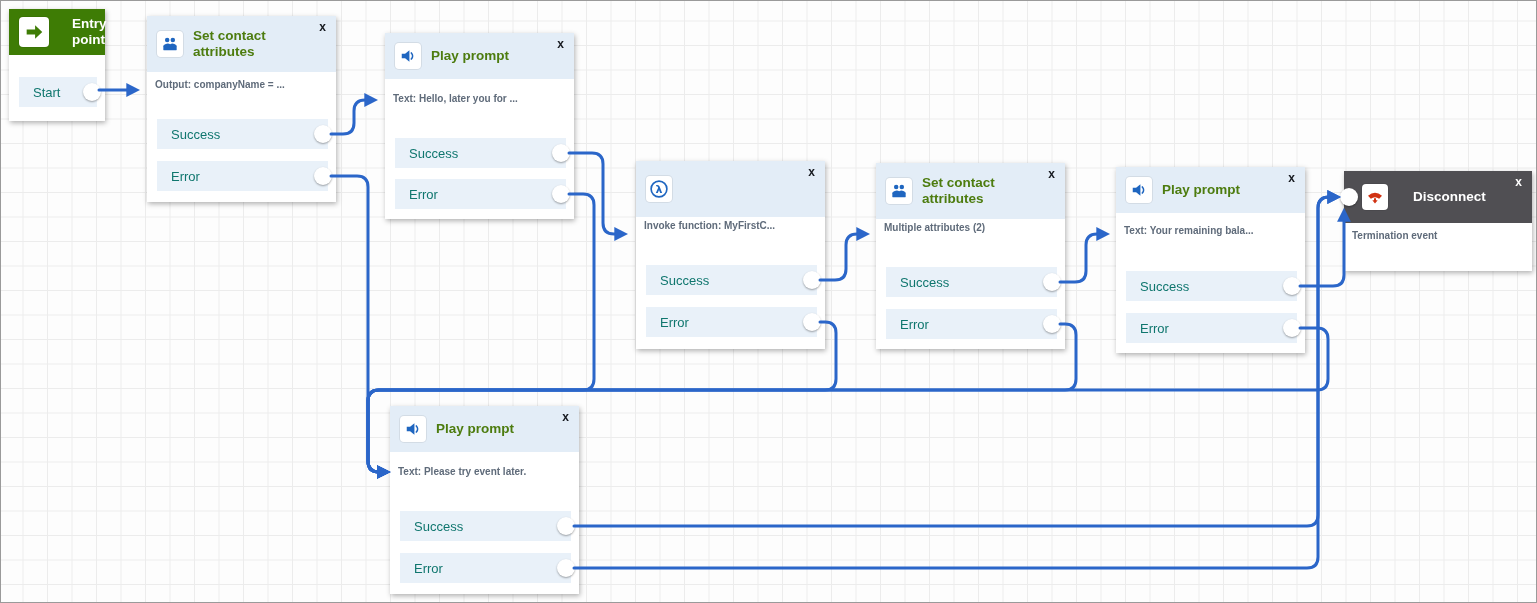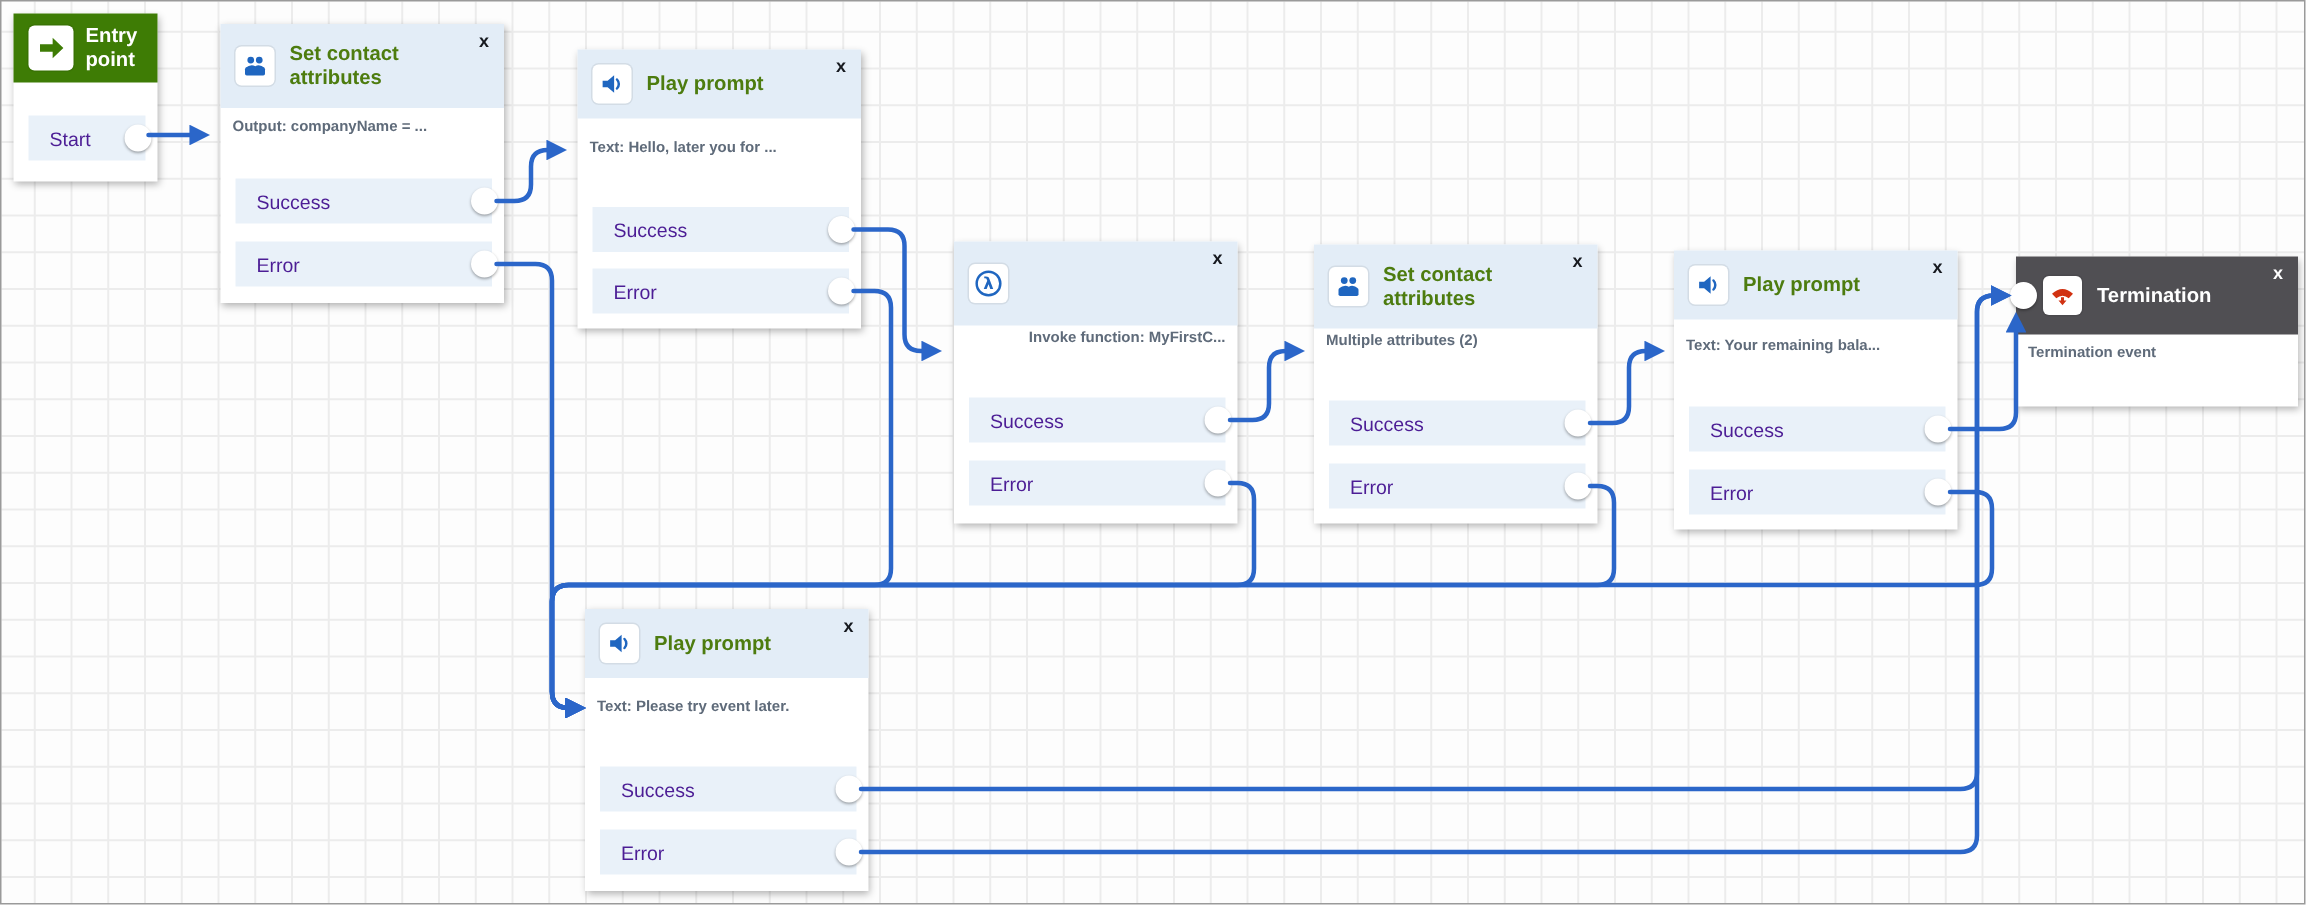--- a/index.html
+++ b/index.html
@@ -13,28 +13,28 @@
   }
   .block{position:absolute;background:#fff;box-shadow:1px 2px 5px rgba(0,0,0,.3);z-index:2;}
   .hdr{display:flex;align-items:center;gap:10px;background:#e3edf7;padding:4px 10px;
        position:relative;box-sizing:border-box;}
   .hdr.dark{background:#504f53;}
   .hdr.green{background:#3e7c05;}
   .iconbox{width:26px;height:26px;background:#fff;border-radius:4px;display:flex;
            align-items:center;justify-content:center;flex:0 0 26px;box-shadow:0 0 0 1px rgba(0,0,0,.07);}
   .iconbox.big{width:30px;height:30px;flex:0 0 30px;}
   .title{color:#4d7c0f;font-weight:bold;font-size:13.5px;line-height:1.15;padding-right:12px;}
-  .hdr.dark .title,.hdr.green .title{color:#fff;}
+  .hdr.dark .title,.hdr.green .title{color:#fff;margin-left:15px;}
   .close{position:absolute;top:5px;right:10px;font-size:12px;font-weight:bold;color:#16191f;
          line-height:1;cursor:pointer;}
   .hdr.dark .close{color:#fff;}
   .desc{position:absolute;left:8px;right:8px;color:#5f6b7a;font-weight:bold;font-size:10px;
         white-space:nowrap;overflow:hidden;}
   .port{position:absolute;left:10px;right:8px;height:30px;background:#e9f1f9;display:flex;
-        align-items:center;font-size:13px;color:#4c1d95;padding-left:14px;box-sizing:border-box;}
+        align-items:center;font-size:13px;color:#0f766e;padding-left:14px;box-sizing:border-box;}
   .dot{position:absolute;right:-4px;top:6px;width:18px;height:18px;border-radius:50%;
        background:#fff;box-shadow:0 1px 2px rgba(0,0,0,.35);}
   .in-dot{position:absolute;left:-4px;top:17px;width:18px;height:18px;border-radius:50%;
        background:#fff;box-shadow:0 1px 2px rgba(0,0,0,.35);z-index:3;}
   #wires{position:absolute;left:0;top:0;z-index:5;pointer-events:none;}
 </style>
 </head>
 <body>
 
 <div id="canvas">
@@ -103,21 +103,21 @@
   <div class="block" style="left:635px;top:160px;width:189px;height:188px;">
     <div class="hdr" style="height:56px;">
       <span class="iconbox">
         <svg width="22" height="22" viewBox="0 0 24 24">
             <circle cx="12" cy="12" r="8.6" stroke="#1f66c0" stroke-width="1.8" fill="none"></circle>
             <text x="12" y="16.2" text-anchor="middle" font-family="DejaVu Sans, sans-serif" font-size="12" font-weight="bold" fill="#1f66c0">λ</text>
           </svg>
       </span>
       <span class="close">x</span>
     </div>
-    <div class="desc" style="top:59px;text-align:right;">Invoke function: MyFirstC...</div>
+    <div class="desc" style="top:59px;">Invoke function: MyFirstC...</div>
     <div class="port" style="top:104px;">
       <span>Success</span>
       <span class="dot"></span>
     </div>
     <div class="port" style="top:146px;">
       <span>Error</span>
       <span class="dot"></span>
     </div>
   </div>
 
@@ -169,21 +169,21 @@
 
   <div class="block" style="left:1343px;top:170px;width:188px;height:100px;">
     <span class="in-dot"></span>
     <div class="hdr dark" style="height:52px;padding-left:18px;">
       <span class="iconbox">
         <svg width="20" height="20" viewBox="0 0 24 24">
             <path d="M3.6 10.6 q8.4-7.6 16.8 0 l-3.4 3.6 q-5-4-10 0 z" fill="#d13212"></path>
             <path d="M10.8 13.4 h2.4 v2.6 h2 L12 19.8 l-3.2-3.8 h2z" fill="#d13212"></path>
           </svg>
       </span>
-      <span class="title">Termination</span>
+      <span class="title">Disconnect</span>
       <span class="close">x</span>
     </div>
     <div class="desc" style="top:59px;">Termination event</div>
   </div>
 
   <div class="block" style="left:389px;top:405px;width:189px;height:188px;">
     <div class="hdr" style="height:46px;">
       <span class="iconbox">
         <svg width="20" height="20" viewBox="0 0 24 24">
             <path d="M4.5 9.4 h4 l5.2-4.4 v14 l-5.2-4.4 h-4 z" fill="#1f66c0"></path>

